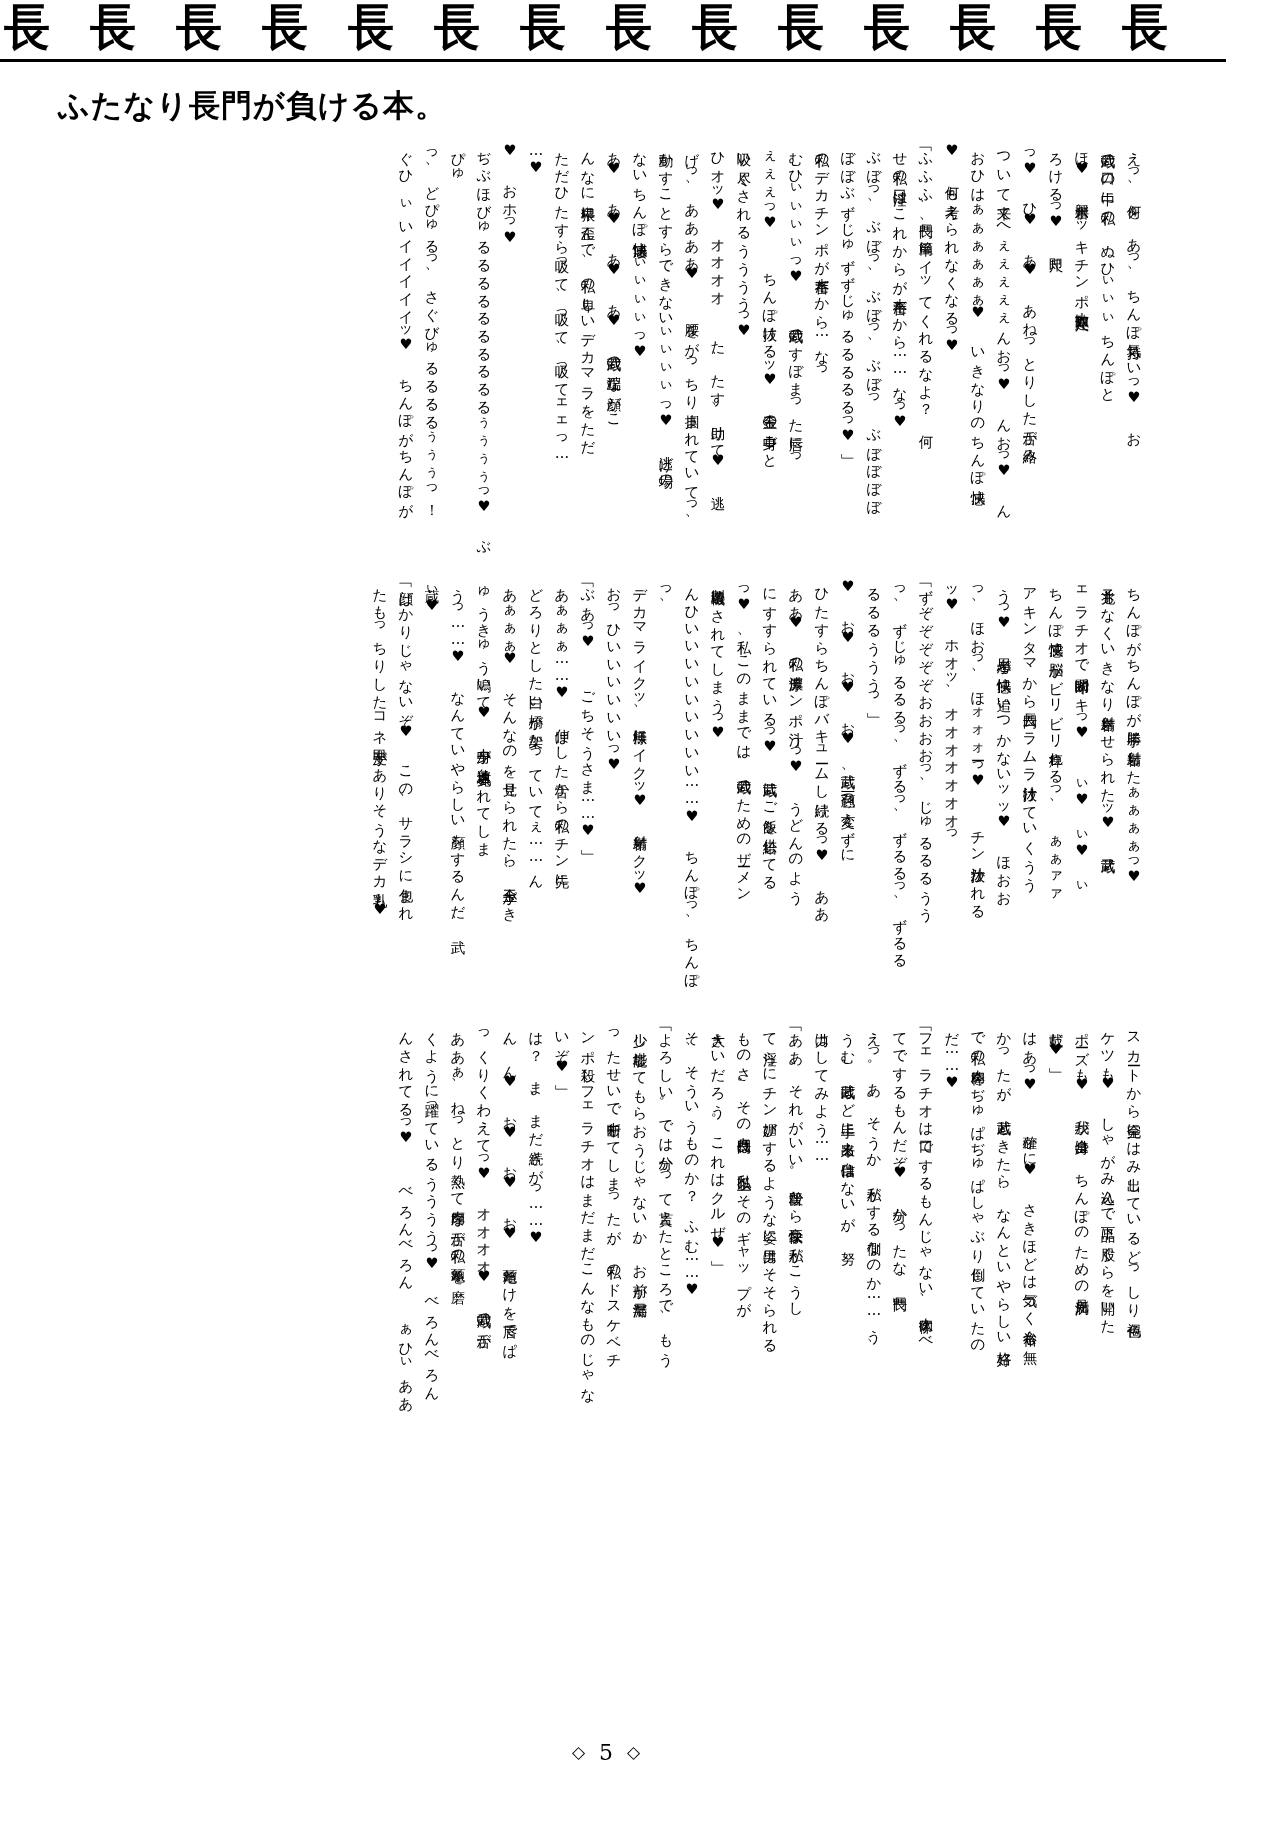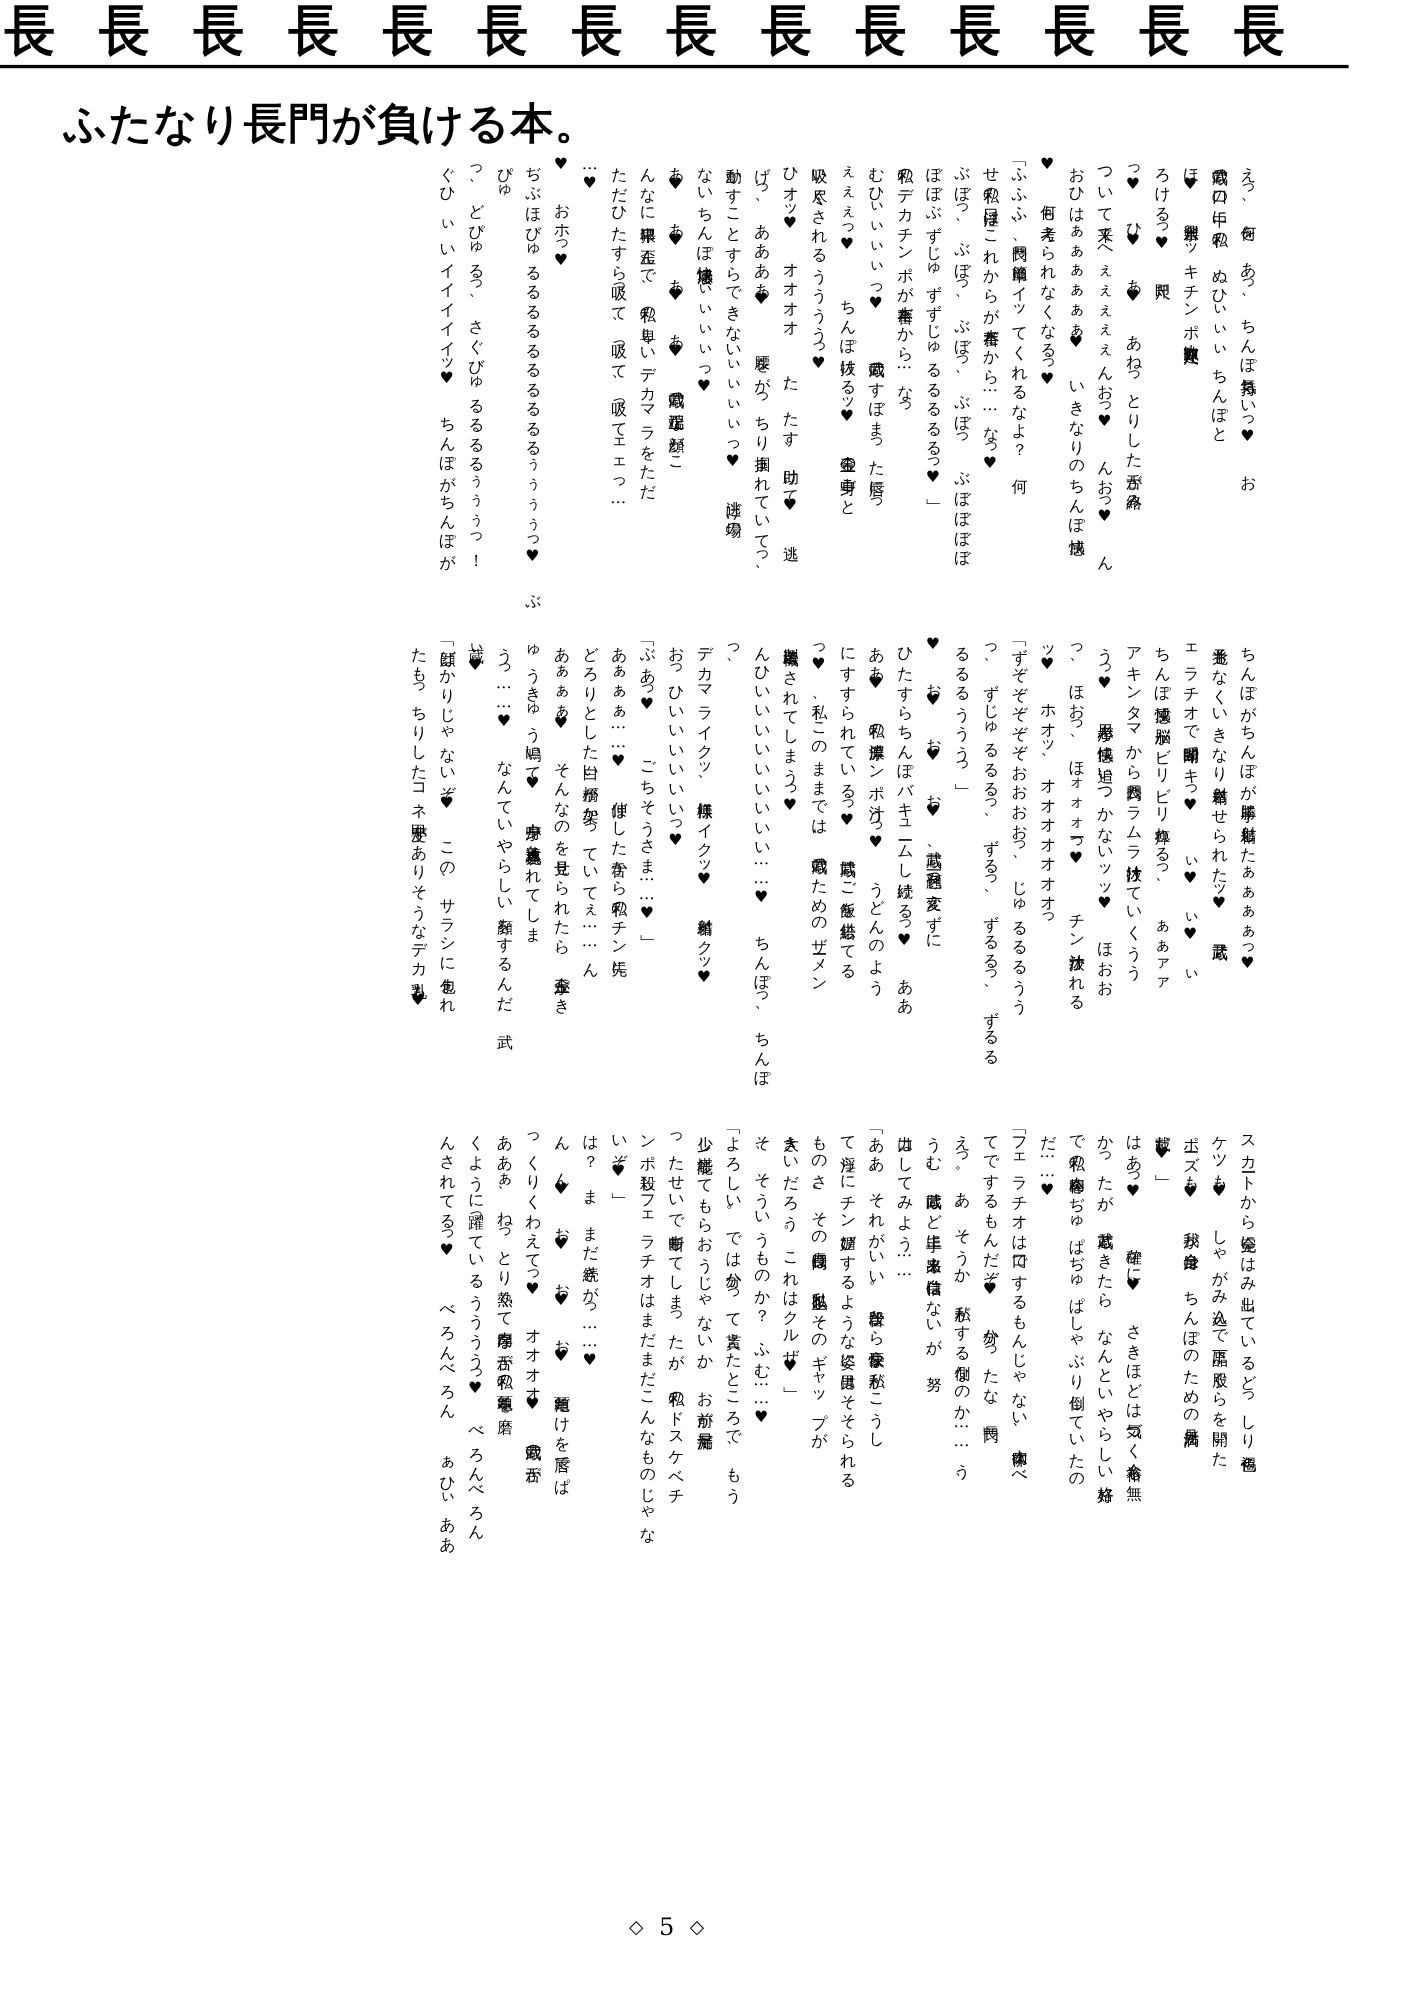--- a/index.html
+++ b/index.html
@@ -43,21 +43,21 @@
     letter-spacing: 0;
     transform: scaleY(1.08);
     transform-origin: top left;
   }
 
   
   .title {
     position: absolute;
     left: 58px;
     top: 85px;
-    font-size: 39px;
+    font-size: 31px;
     font-weight: 700;
     letter-spacing: 1px;
     white-space: nowrap;
   }
 
   
   .block {
     position: absolute;
     writing-mode: vertical-rl;
     text-orientation: upright;

